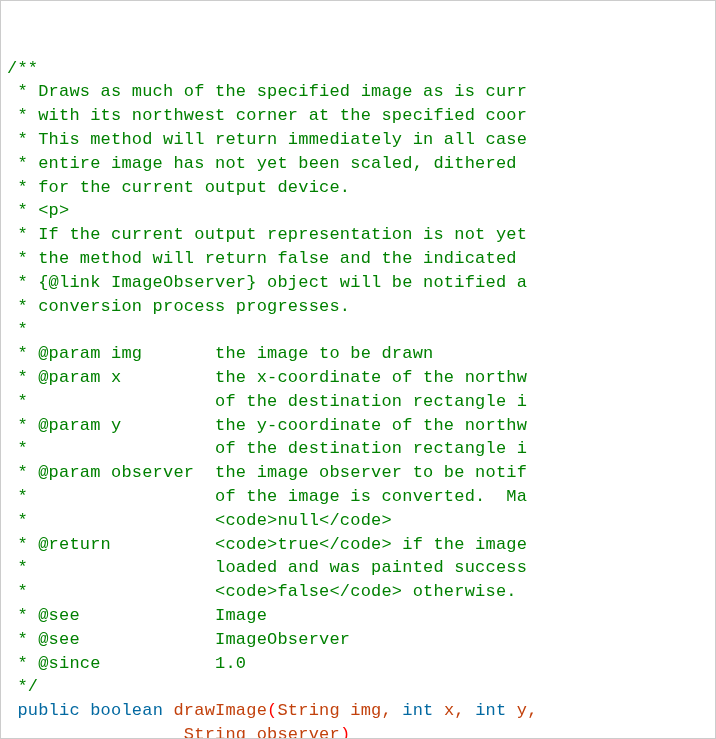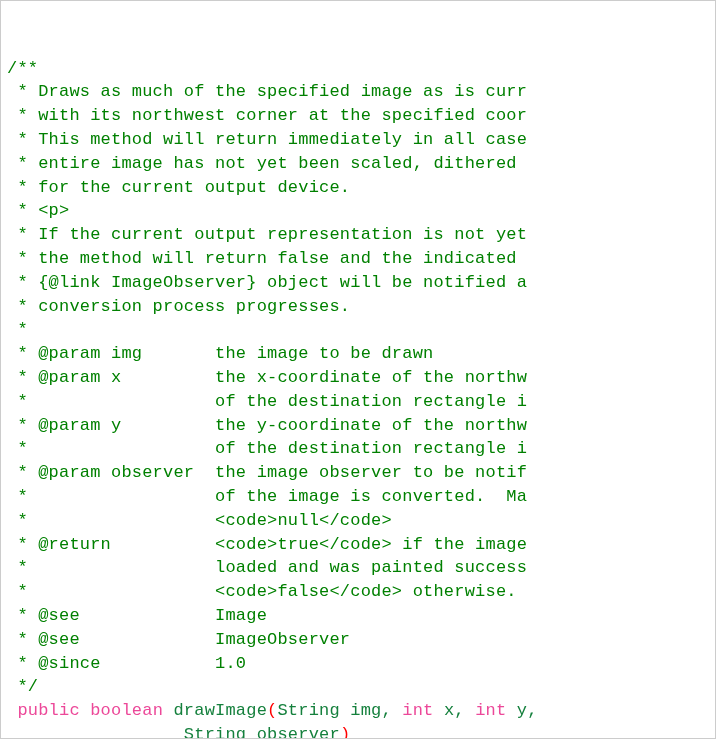--- a/index.html
+++ b/index.html
@@ -10,22 +10,22 @@
       background: #ffffff;
       padding: 8px 6px;
       border: 1px solid #cccccc;
       width: 716px;
       height: 739px;
       overflow: hidden;
       white-space: pre;
       letter-spacing: 0.2px;
     }
     .c-green { color: #008000; }
-    .c-blue { color: #ec4899; margin-top: 48px; }
-    .c-black { color: #15803d; }
+    .c-blue { color: #0369a1; margin-top: 48px; }
+    .c-black { color: #c2410c; }
     .c-red { color: #ff0000; }
     .line { display: block; }
   </style>
 </head>
 <body>
 
 <div id="code"><span class="line c-green">/**</span><span class="line c-green"> * Draws as much of the specified image as is curr</span><span class="line c-green"> * with its northwest corner at the specified coor</span><span class="line c-green"> * This method will return immediately in all case</span><span class="line c-green"> * entire image has not yet been scaled, dithered </span><span class="line c-green"> * for the current output device.</span><span class="line c-green"> * &lt;p&gt;</span><span class="line c-green"> * If the current output representation is not yet</span><span class="line c-green"> * the method will return false and the indicated </span><span class="line c-green"> * {@link ImageObserver} object will be notified a</span><span class="line c-green"> * conversion process progresses.</span><span class="line c-green"> *</span><span class="line c-green"> * @param img       the image to be drawn</span><span class="line c-green"> * @param x         the x-coordinate of the northw</span><span class="line c-green"> *                  of the destination rectangle i</span><span class="line c-green"> * @param y         the y-coordinate of the northw</span><span class="line c-green"> *                  of the destination rectangle i</span><span class="line c-green"> * @param observer  the image observer to be notif</span><span class="line c-green"> *                  of the image is converted.  Ma</span><span class="line c-green"> *                  &lt;code&gt;null&lt;/code&gt;</span><span class="line c-green"> * @return          &lt;code&gt;true&lt;/code&gt; if the image</span><span class="line c-green"> *                  loaded and was painted success</span><span class="line c-green"> *                  &lt;code&gt;false&lt;/code&gt; otherwise.</span><span class="line c-green"> * @see             Image</span><span class="line c-green"> * @see             ImageObserver</span><span class="line c-green"> * @since           1.0</span><span class="line c-green"> */</span><span class="line"><span class="c-blue"> public </span><span class="c-blue">boolean </span><span class="c-black">drawImage</span><span class="c-red">(</span><span class="c-black">String </span><span class="c-black">img</span><span class="c-black">, </span><span class="c-blue">int </span><span class="c-black">x</span><span class="c-black">, </span><span class="c-blue">int </span><span class="c-black">y</span><span class="c-black">, </span></span><span class="line"><span class="c-black">                 </span><span class="c-black">String </span><span class="c-black">observer</span><span class="c-red">)</span></span></div>
 
 
 </body></html>

